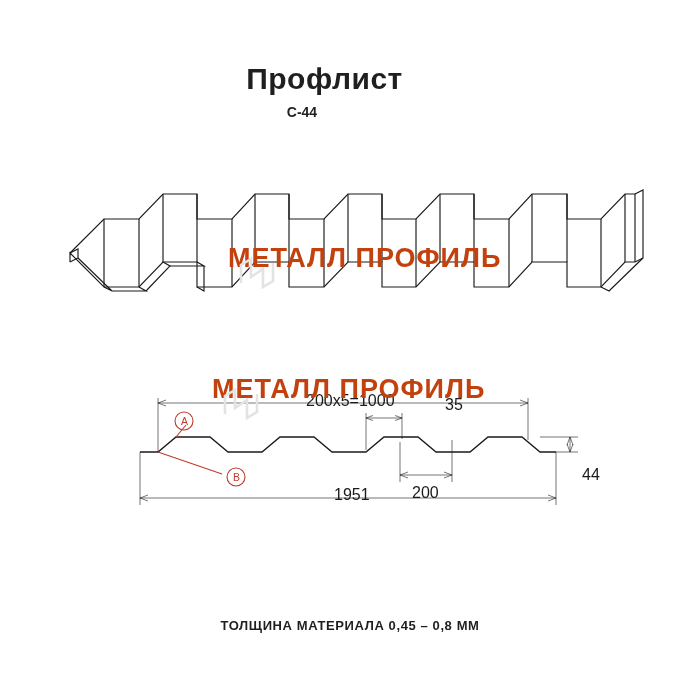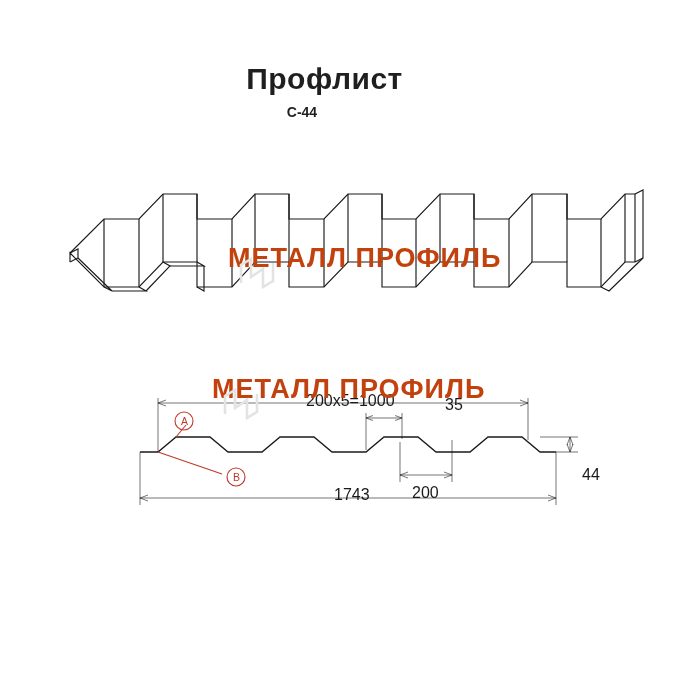--- a/index.html
+++ b/index.html
@@ -180,29 +180,30 @@
       <path d="M176,437 L186,425"></path>
       <circle cx="184" cy="421" r="9"></circle>
       <path d="M158,452 L222,474"></path>
       <circle cx="236" cy="477" r="9"></circle>
     </g>
   </svg>
 
   <div class="dim-label" style="left:306px; top:392px;">200x5=1000</div>
   <div class="dim-label" style="left:397px; top:396px;margin-left:48px;">35</div>
   <div class="dim-label" style="left:412px; top:484px;">200</div>
-  <div class="dim-label" style="left:334px; top:486px;">1743</div>
+  <div class="dim-label" style="left:334px; top:486px;">1951</div>
   <div class="dim-label" style="left:582px; top:438px;margin-top:28px;">44</div>
 
   <div class="callout-label" style="left:181px; top:415px;">A</div>
   <div class="callout-label" style="left:233px; top:471px;">B</div>
 
   <div class="wm wm1">МЕТАЛЛ ПРОФИЛЬ</div>
   <svg class="wm-mark wm-mark1" viewBox="0 0 36 32">
     <path d="M2,26 L2,8 L12,2 L12,20 L24,12 L24,30 L34,24 L34,6" fill="none" stroke="#e3e3e3" stroke-width="2.6" stroke-linejoin="miter"></path>
   </svg>
 
   <div class="wm wm2">МЕТАЛЛ ПРОФИЛЬ</div>
   <svg class="wm-mark wm-mark2" viewBox="0 0 36 32">
     <path d="M2,26 L2,8 L12,2 L12,20 L24,12 L24,30 L34,24 L34,6" fill="none" stroke="#e3e3e3" stroke-width="2.6" stroke-linejoin="miter"></path>
   </svg>
 
+  <div class="footer-note">ТОЛЩИНА МАТЕРИАЛА 0,45 – 0,8 ММ</div>
 </div>
 
 </body></html>

